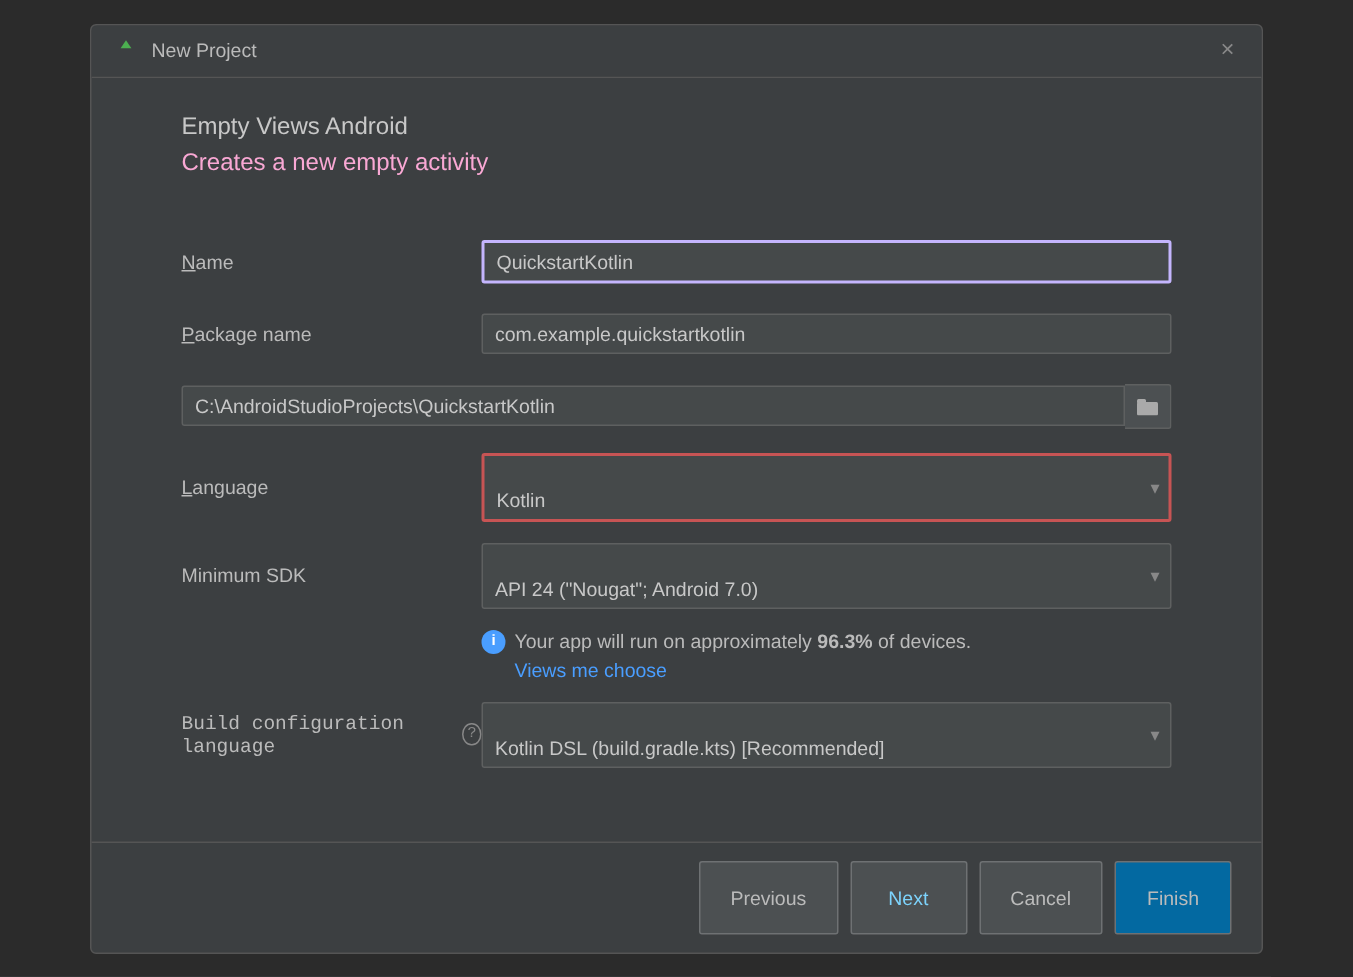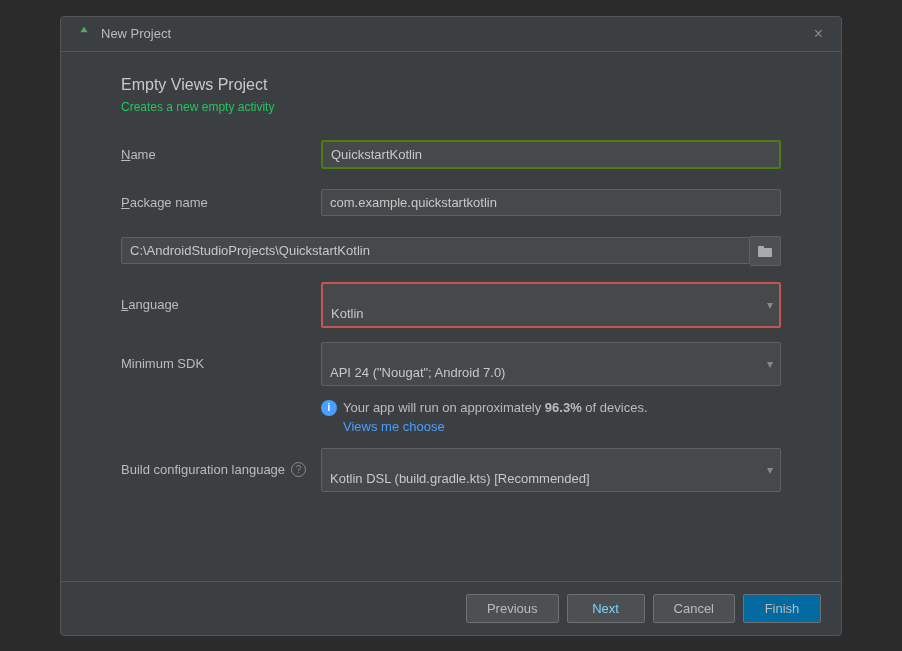--- a/index.html
+++ b/index.html
@@ -68,23 +68,23 @@
     }
 
     .section-title {
       font-size: 16px;
       color: #c8c8c8;
       font-weight: 500;
       margin-bottom: 6px;
     }
 
     .section-subtitle {
-      font-size: 12px;
-      color: #22c55e;
-      margin-bottom: 24px;
+      font-size: 16px;
+      color: #f9a8d4;
+      margin-bottom: 40px;
     }
 
     .form-row {
       display: flex;
       align-items: center;
       margin-bottom: 14px;
       min-height: 34px;
     }
 
     .form-label {
@@ -108,21 +108,21 @@
       background: #45494a;
       border: 1px solid #5e6060;
       color: #c8c8c8;
       font-size: 13px;
       padding: 5px 8px;
       border-radius: 2px;
       outline: none;
     }
 
     .text-input.highlighted {
-      border: 2px solid #4d7c0f;
+      border: 2px solid #c4b5fd;
     }
 
     .input-with-btn {
       display: flex;
       align-items: center;
     }
 
     .input-with-btn .text-input {
       border-radius: 2px 0 0 2px;
     }
@@ -208,20 +208,21 @@
       font-size: 13px;
       cursor: pointer;
       text-decoration: none;
       margin-left: 22px;
     }
 
     .label-with-help {
       display: flex;
       align-items: center;
       gap: 6px;
+      font-family: Liberation Mono, monospace;
     }
 
     .help-circle {
       width: 15px;
       height: 15px;
       border-radius: 50%;
       border: 1px solid #888;
       display: flex;
       align-items: center;
       justify-content: center;
@@ -237,21 +238,21 @@
       justify-content: flex-end;
       gap: 8px;
       align-items: center;
     }
 
     .btn {
       background: #4c5052;
       border: 1px solid #6e7173;
       color: #bbb;
       font-size: 13px;
-      padding: 6px 20px;
+      padding: 16px 20px;
       border-radius: 2px;
       cursor: pointer;
       min-width: 78px;
       text-align: center;
     }
 
     .btn:disabled {
       color: #7dd3fc;
       cursor: default;
     }
@@ -270,21 +271,21 @@
     <div class="title-bar-left">
       <svg class="android-icon" viewBox="0 0 20 20" fill="none">
         <polygon points="10,2 14,8 6,8" fill="#4caf50"></polygon>
       </svg>
       <span class="title-text">New Project</span>
     </div>
     <button class="close-btn">×</button>
   </div>
 
   <div class="content">
-    <div class="section-title">Empty Views Project</div>
+    <div class="section-title">Empty Views Android</div>
     <div class="section-subtitle">Creates a new empty activity</div>
 
     <div class="form-row">
       <div class="form-label"><u>N</u>ame</div>
       <div class="form-control-wrap">
         <input type="text" class="text-input highlighted" value="QuickstartKotlin" style="">
       </div>
     </div>
 
     <div class="form-row">

